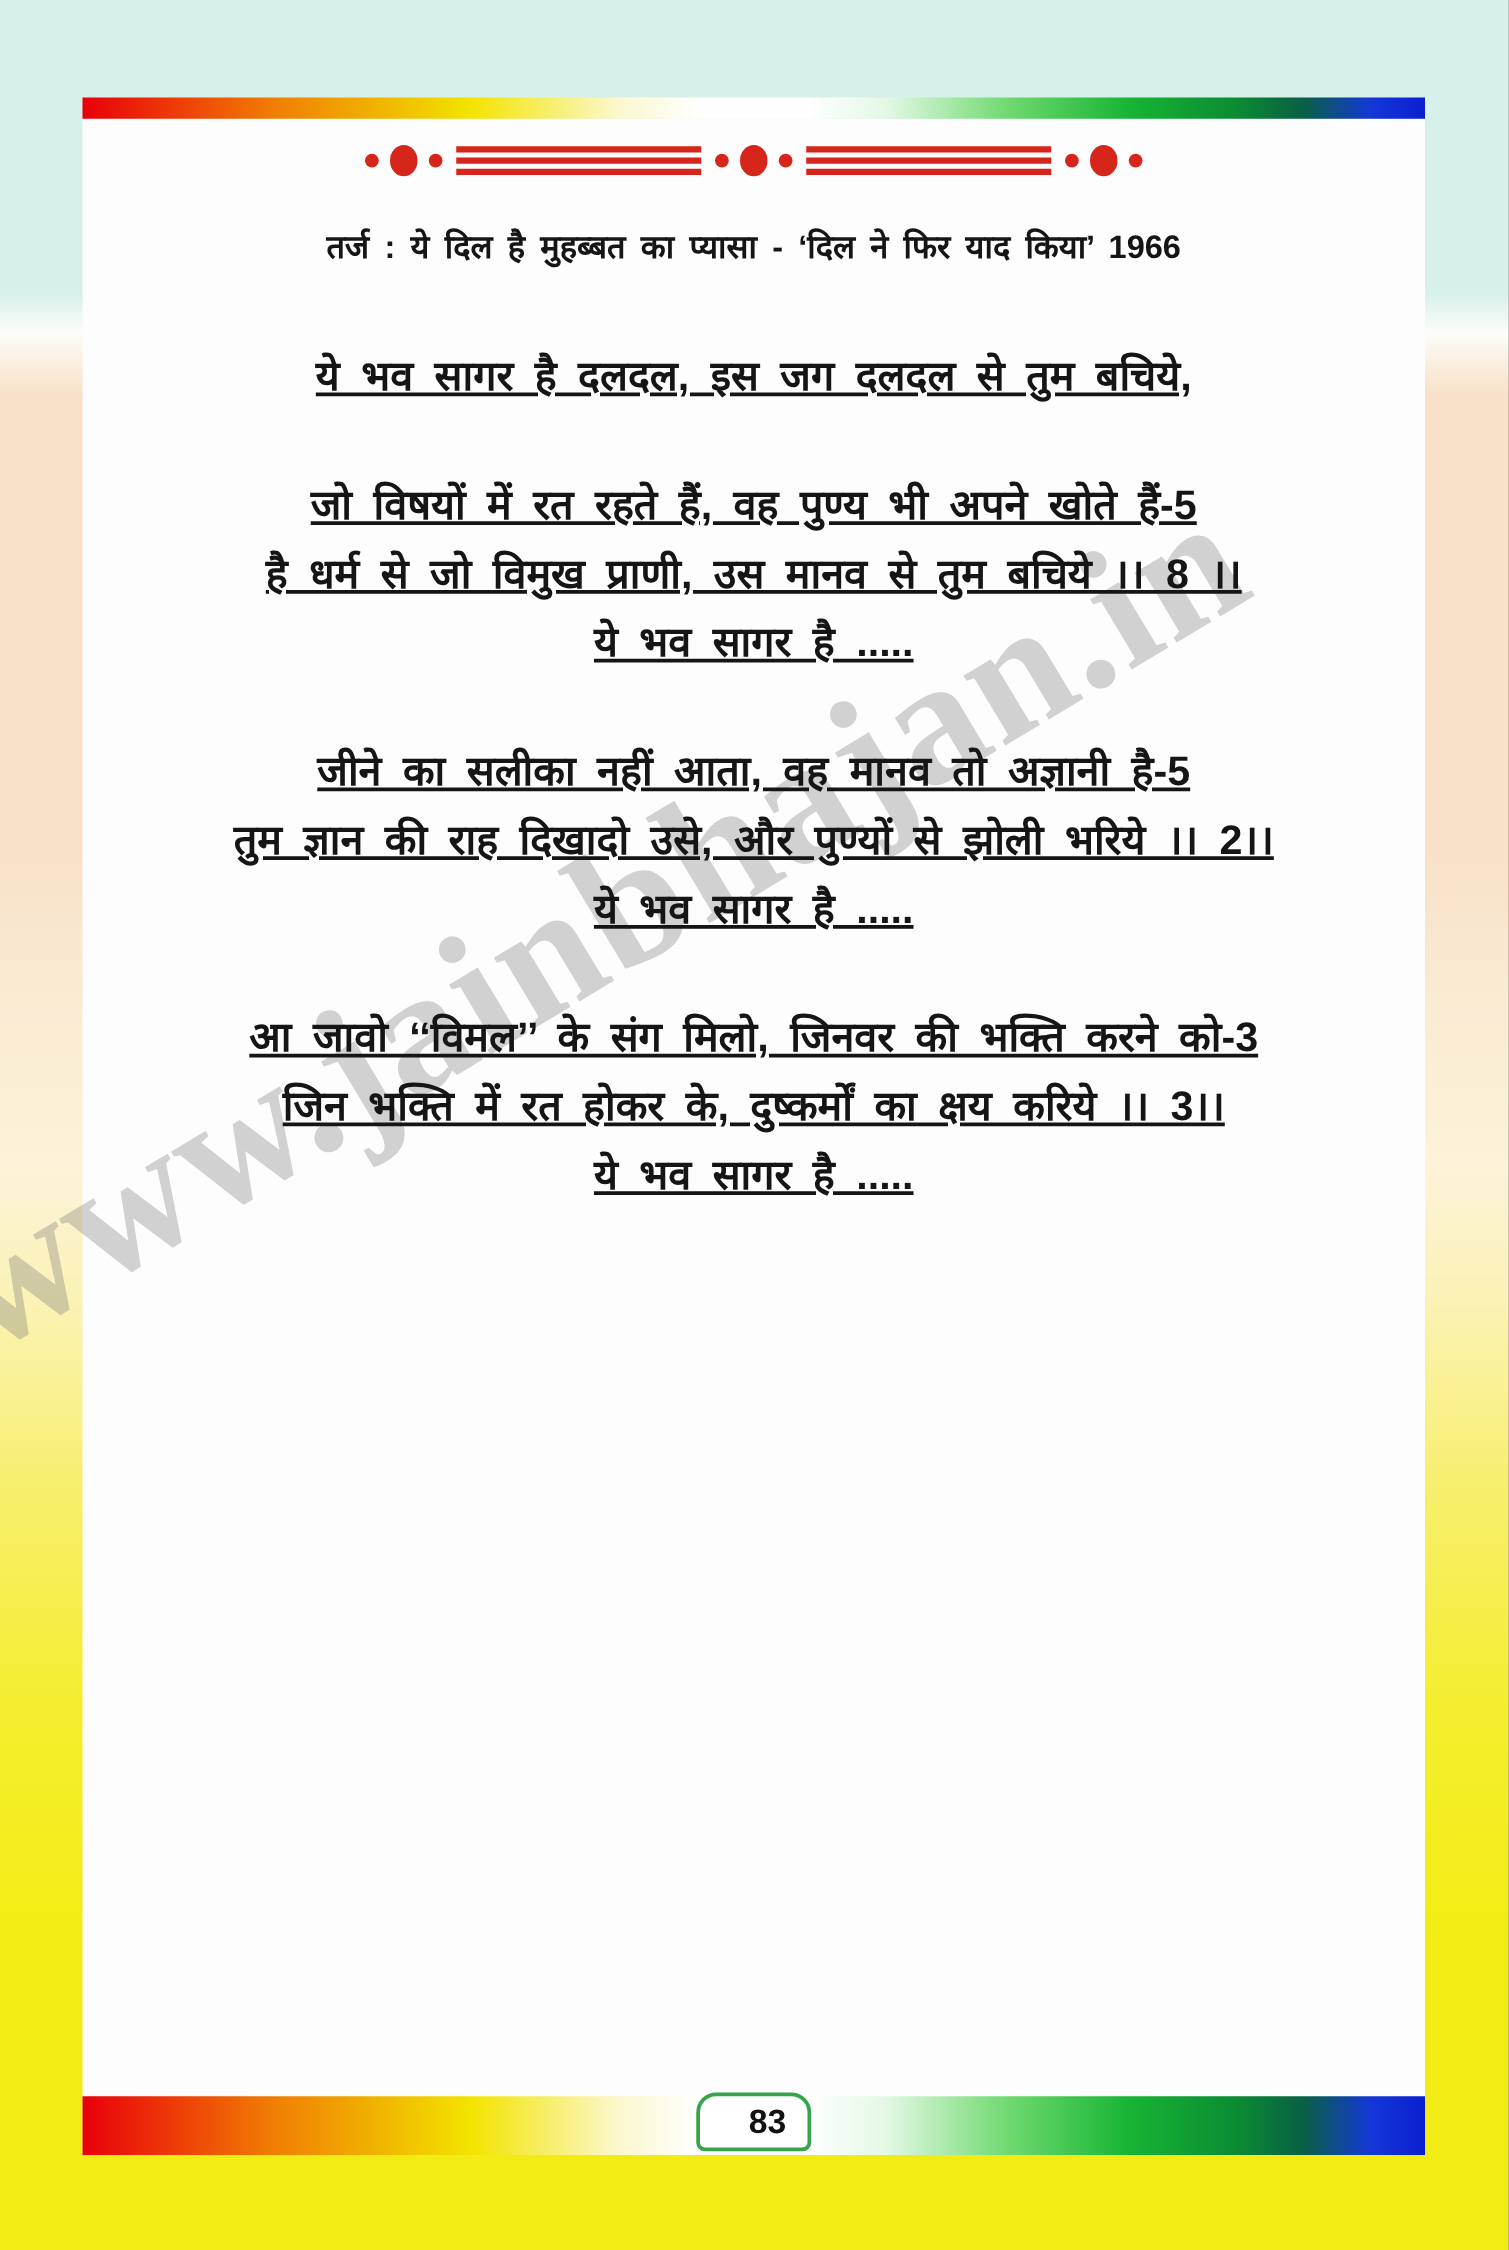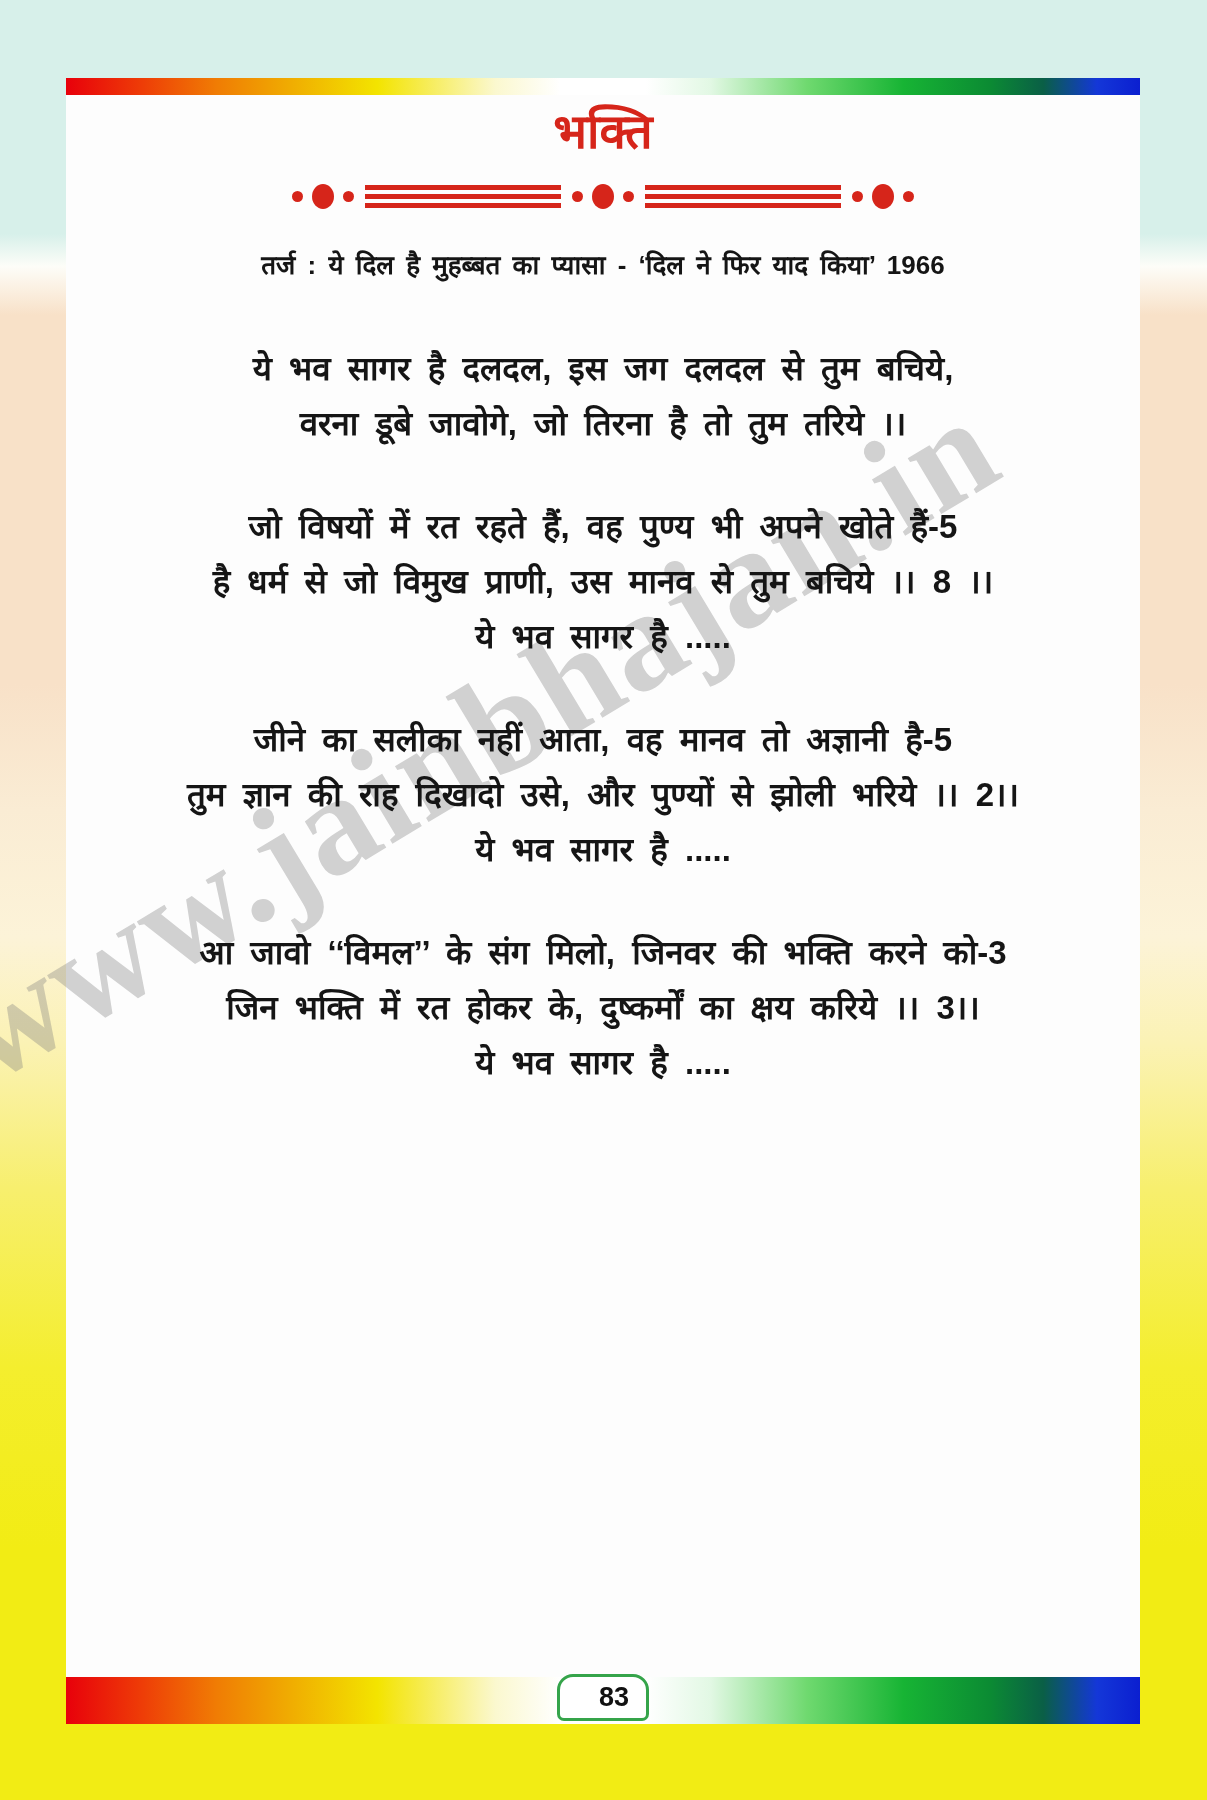--- a/index.html
+++ b/index.html
@@ -70,21 +70,21 @@
   .dot-group{display:flex;align-items:center;gap:9px;}
   .dot-s{width:11px;height:11px;border-radius:50%;background:var(--accent_red);}
   .dot-b{width:22px;height:25px;border-radius:50%;background:var(--accent_red);}
   .line-group{display:flex;flex-direction:column;gap:4px;}
   .line-group i{display:block;width:196px;height:5px;background:var(--accent_red);}
   .tarz{
     margin-top:28px;
     font-size:26px;line-height:55px;font-weight:bold;
     word-spacing:5px;
   }
-  .stanza{margin-top:48px;}
+  .stanza{margin-top:48px;text-decoration:underline;}
   .song-line{
     font-size:33px;line-height:55px;font-weight:bold;
     word-spacing:8px;
   }
   .page-badge{
     position:absolute;left:557px;top:1674px;z-index:4;
     width:92px;height:47px;
     background:#ffffff;
     border:3px solid var(--badge_green);
     border-radius:16px 16px 7px 7px;
@@ -98,21 +98,20 @@
 <div class="page">
 
   <div class="panel"></div>
 
   <div class="strip top"></div>
 
   <div class="watermark">www.jainbhajan.in</div>
 
   <div class="content">
 
-    <h1 class="title">भक्ति</h1>
 
     <div class="divider">
       <span class="dot-group">
         <i class="dot-s"></i>
         <i class="dot-b"></i>
         <i class="dot-s"></i>
       </span>
       <span class="line-group">
         <i></i>
           <i></i>
@@ -132,21 +131,20 @@
         <i class="dot-s"></i>
         <i class="dot-b"></i>
         <i class="dot-s"></i>
       </span>
     </div>
 
     <p class="tarz">तर्ज : ये दिल है मुहब्बत का प्यासा - ‘दिल ने फिर याद किया’ 1966</p>
 
     <div class="stanza">
       <p class="song-line">ये भव सागर है दलदल, इस जग दलदल से तुम बचिये,</p>
-      <p class="song-line">वरना डूबे जावोगे, जो तिरना है तो तुम तरिये ।।</p>
     </div>
 
     <div class="stanza">
       <p class="song-line">जो विषयों में रत रहते हैं, वह पुण्य भी अपने खोते हैं-5</p>
       <p class="song-line">है धर्म से जो विमुख प्राणी, उस मानव से तुम बचिये ।। 8 ।।</p>
       <p class="song-line">ये भव सागर है .....</p>
     </div>
 
     <div class="stanza">
       <p class="song-line">जीने का सलीका नहीं आता, वह मानव तो अज्ञानी है-5</p>

